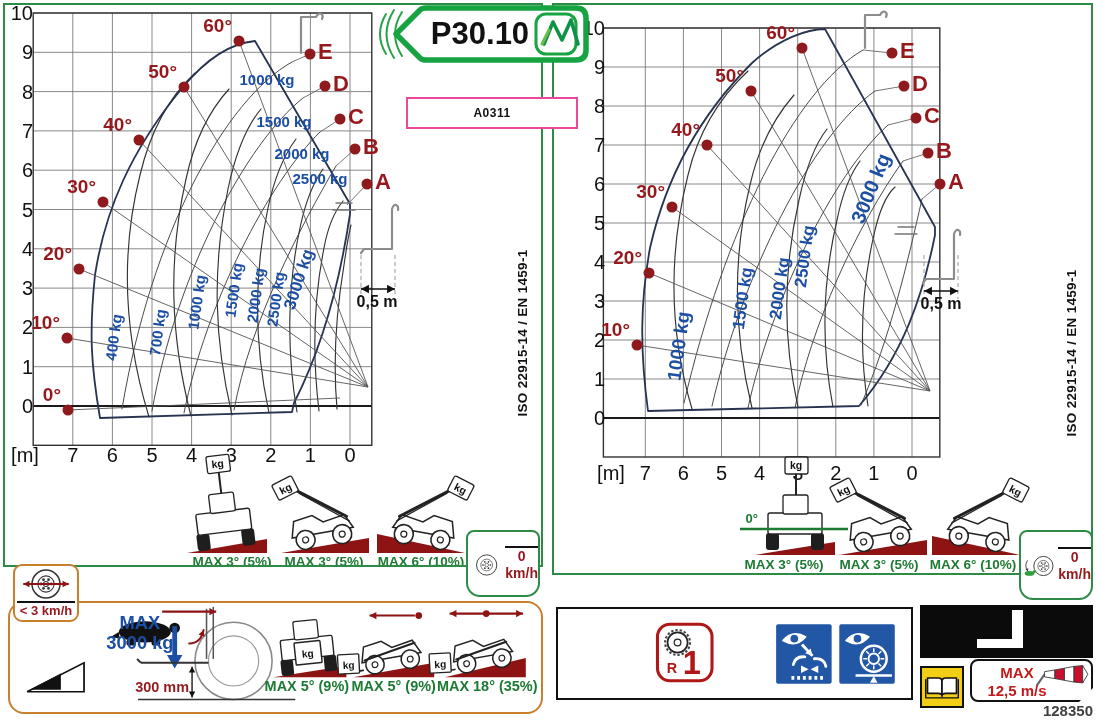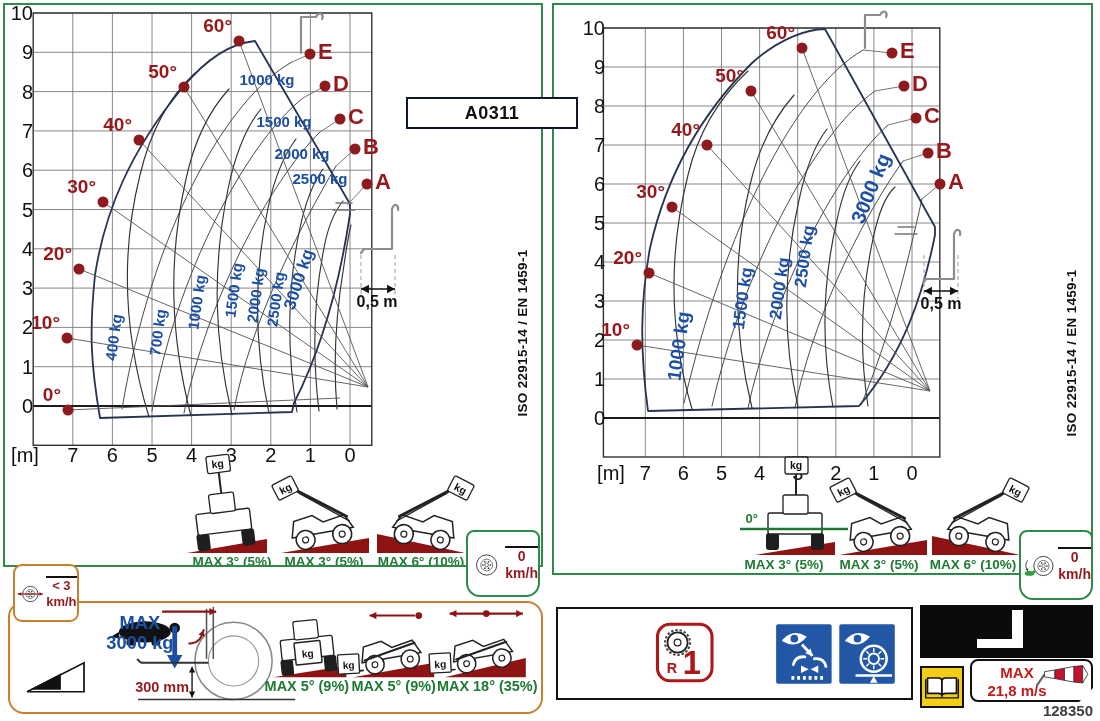--- a/index.html
+++ b/index.html
@@ -23,34 +23,34 @@
   .kgsmall{font-size:10.5px;font-weight:bold;fill:#111;}
   .bluebig{font-size:19px;font-weight:bold;fill:#1c4fa3;}
   .redsm{font-size:15px;font-weight:bold;fill:#96181c;}
   .r1s{font-size:15px;font-weight:bold;fill:#b01818;}
   .r1b{font-size:34px;font-weight:bold;fill:#b01818;}
   
   #badge{left:372px;top:0;width:230px;height:68px;z-index:6;}
   #badge svg{width:100%;height:100%;}
   .badge-label{position:absolute;left:52px;top:12px;width:112px;height:44px;display:flex;
      align-items:center;justify-content:center;font-size:31px;font-weight:bold;color:#111;}
-  #codebox{left:406px;top:97px;width:172px;height:32px;background:#fff;border:2px solid #0f172a;
+  #codebox{left:406px;top:97px;width:172px;height:32px;background:#fff;border:2px solid #ec4899;
      z-index:6;display:flex;align-items:center;justify-content:center;
-     font-size:18px;font-weight:bold;color:#111;letter-spacing:.5px;}
+     font-size:12px;font-weight:bold;color:#111;letter-spacing:.5px;}
   
   .kmh{background:#fff;border:2px solid #2e8b47;border-radius:8px 8px 14px 14px;z-index:5;
        display:flex;flex-direction:row;align-items:center;}
   .kmh svg{width:68px;height:42px;margin-top:2px;}
   .kmh-label{border-top:2px solid #111;width:85%;text-align:center;font-size:14px;
        font-weight:bold;color:#96181c;line-height:17px;}
   #kmhL{left:466px;top:530px;width:74px;height:67px;}
   #kmhR{left:1019px;top:530px;width:74px;height:70px;}
   
   #creep{left:13px;top:564px;width:66px;height:58px;background:#fff;border:2px solid #c8802f;
-     border-radius:9px;z-index:6;display:flex;flex-direction:row;align-items:center;}
+     border-radius:9px;z-index:6;display:flex;flex-direction:column;align-items:center;}
   #creep svg{width:56px;height:34px;margin-top:1px;}
   .creep-label{border-top:2px solid #111;width:92%;text-align:center;font-size:13px;
      font-weight:bold;color:#96181c;line-height:16px;}
   
   #orange{left:8px;top:601px;width:535px;height:113px;border:2px solid #c8802f;
      border-radius:16px;background:#fff;z-index:4;}
   #orange svg{width:100%;height:100%;}
   
   #tyrebox{left:556px;top:607px;width:357px;height:93px;border:2px solid #111;background:#fff;}
   #tyrebox svg{width:100%;height:100%;}
@@ -405,20 +405,32 @@
         <circle cx="38.76" cy="16.38815538347684" r="1.6" fill="#333" stroke="none" stroke-width="0"></circle>
         <circle cx="45.24" cy="16.38815538347684" r="1.6" fill="#333" stroke="none" stroke-width="0"></circle>
         <ellipse cx="16" cy="36" rx="9" ry="4.5" fill="#2e9e3f"></ellipse>
         <circle cx="25" cy="33" r="2.8" fill="#2e9e3f" stroke="none" stroke-width="0"></circle>
         <path d="M12,12 q-7,10 1,20" stroke="#333" stroke-width="1.6" fill="none" stroke-linejoin="round" stroke-linecap="round"></path>
         <polygon points="13,32 8.443605645174951,28.096249177608996 13.7230166162042,26.04372205377447" fill="#333" stroke="none" stroke-width="0"></polygon>
       </svg>
     <div class="kmh-label">0 km/h</div>
   </div>
 
+  <div class="abs" id="badge">
+    <svg id="badgeSvg" viewBox="0 0 230 68">
+        <path d="M30,12 Q16,34 30,56" stroke="#2aa24a" stroke-width="2" fill="none" stroke-linejoin="round" stroke-linecap="round"></path>
+        <path d="M22,10 Q7,34 22,58" stroke="#2aa24a" stroke-width="2" fill="none" stroke-linejoin="round" stroke-linecap="round"></path>
+        <path d="M14,14 Q2,34 14,54" stroke="#2aa24a" stroke-width="2" fill="none" stroke-linejoin="round" stroke-linecap="round"></path>
+        <path d="M24,34 L48,10 Q50,8 54,8 H204 Q214,8 214,18 V50 Q214,60 204,60 H54 Q50,60 48,58 Z" stroke="#17a342" stroke-width="5.5" fill="#fff" stroke-linejoin="round" stroke-linecap="round"></path>
+        <rect x="164" y="14" width="40" height="40" rx="10" fill="#fff" stroke="#17a342" stroke-width="3"></rect>
+        <path d="M172,44 L181,22 L190,40 L199,20 L206,44" stroke="#0f9148" stroke-width="3.6" fill="none" stroke-linejoin="round" stroke-linecap="round"></path>
+        <path d="M170,44 L177,30" stroke="#6abf4b" stroke-width="3" fill="none" stroke-linejoin="round" stroke-linecap="round"></path>
+      </svg>
+    <div class="badge-label">P30.10</div>
+  </div>
   <div class="abs" id="codebox">
     <span>A0311</span>
   </div>
 
   <div class="abs" id="creep">
     <svg id="creepIco" viewBox="0 0 64 38">
         <circle cx="32" cy="19" r="16" fill="#fff" stroke="#333" stroke-width="1.7"></circle>
         <circle cx="32" cy="19" r="9.28" fill="#fff" stroke="#333" stroke-width="1.2"></circle>
         <circle cx="32" cy="19" r="2.88" fill="#fff" stroke="#333" stroke-width="1.2"></circle>
         <circle cx="37.76" cy="19" r="1.6" fill="#333" stroke="none" stroke-width="0"></circle>
@@ -566,21 +578,21 @@
     <svg id="bookSvg" viewBox="0 0 44 42">
         <path d="M6,11 H18 Q22,11 22,15 V31 Q22,28 18,28 H6 Z" stroke="#111" stroke-width="1.8" fill="#fff" stroke-linejoin="round" stroke-linecap="round"></path>
         <path d="M38,11 H26 Q22,11 22,15 V31 Q22,28 26,28 H38 Z" stroke="#111" stroke-width="1.8" fill="#fff" stroke-linejoin="round" stroke-linecap="round"></path>
         <path d="M4,13 V33 H40 V13" stroke="#111" stroke-width="1.6" fill="none" stroke-linejoin="round" stroke-linecap="round"></path>
       </svg>
   </div>
 
   <div class="abs" id="windbox">
     <div class="windtxt">
       <span>MAX</span><br>
-      <span>21,8 m/s</span>
+      <span>12,5 m/s</span>
     </div>
     <svg id="windsock" viewBox="0 0 62 30">
         <line x1="3" y1="26" x2="12" y2="13" stroke="#666" stroke-width="2.5"></line>
         <polygon points="12,10 24,8 24,18 12,16" fill="#fff" stroke="#333" stroke-width="1"></polygon>
         <polygon points="24,8 35,6 35,20 24,18" fill="#c8102e" stroke="#333" stroke-width="1"></polygon>
         <polygon points="35,6 46,4 46,22 35,20" fill="#fff" stroke="#333" stroke-width="1"></polygon>
         <polygon points="46,4 56,3 56,23 46,22" fill="#c8102e" stroke="#333" stroke-width="1"></polygon>
         <polygon points="56,3 62,13 56,23" fill="#fff" stroke="#333" stroke-width="1"></polygon>
       </svg>
     <div class="curl"></div>

